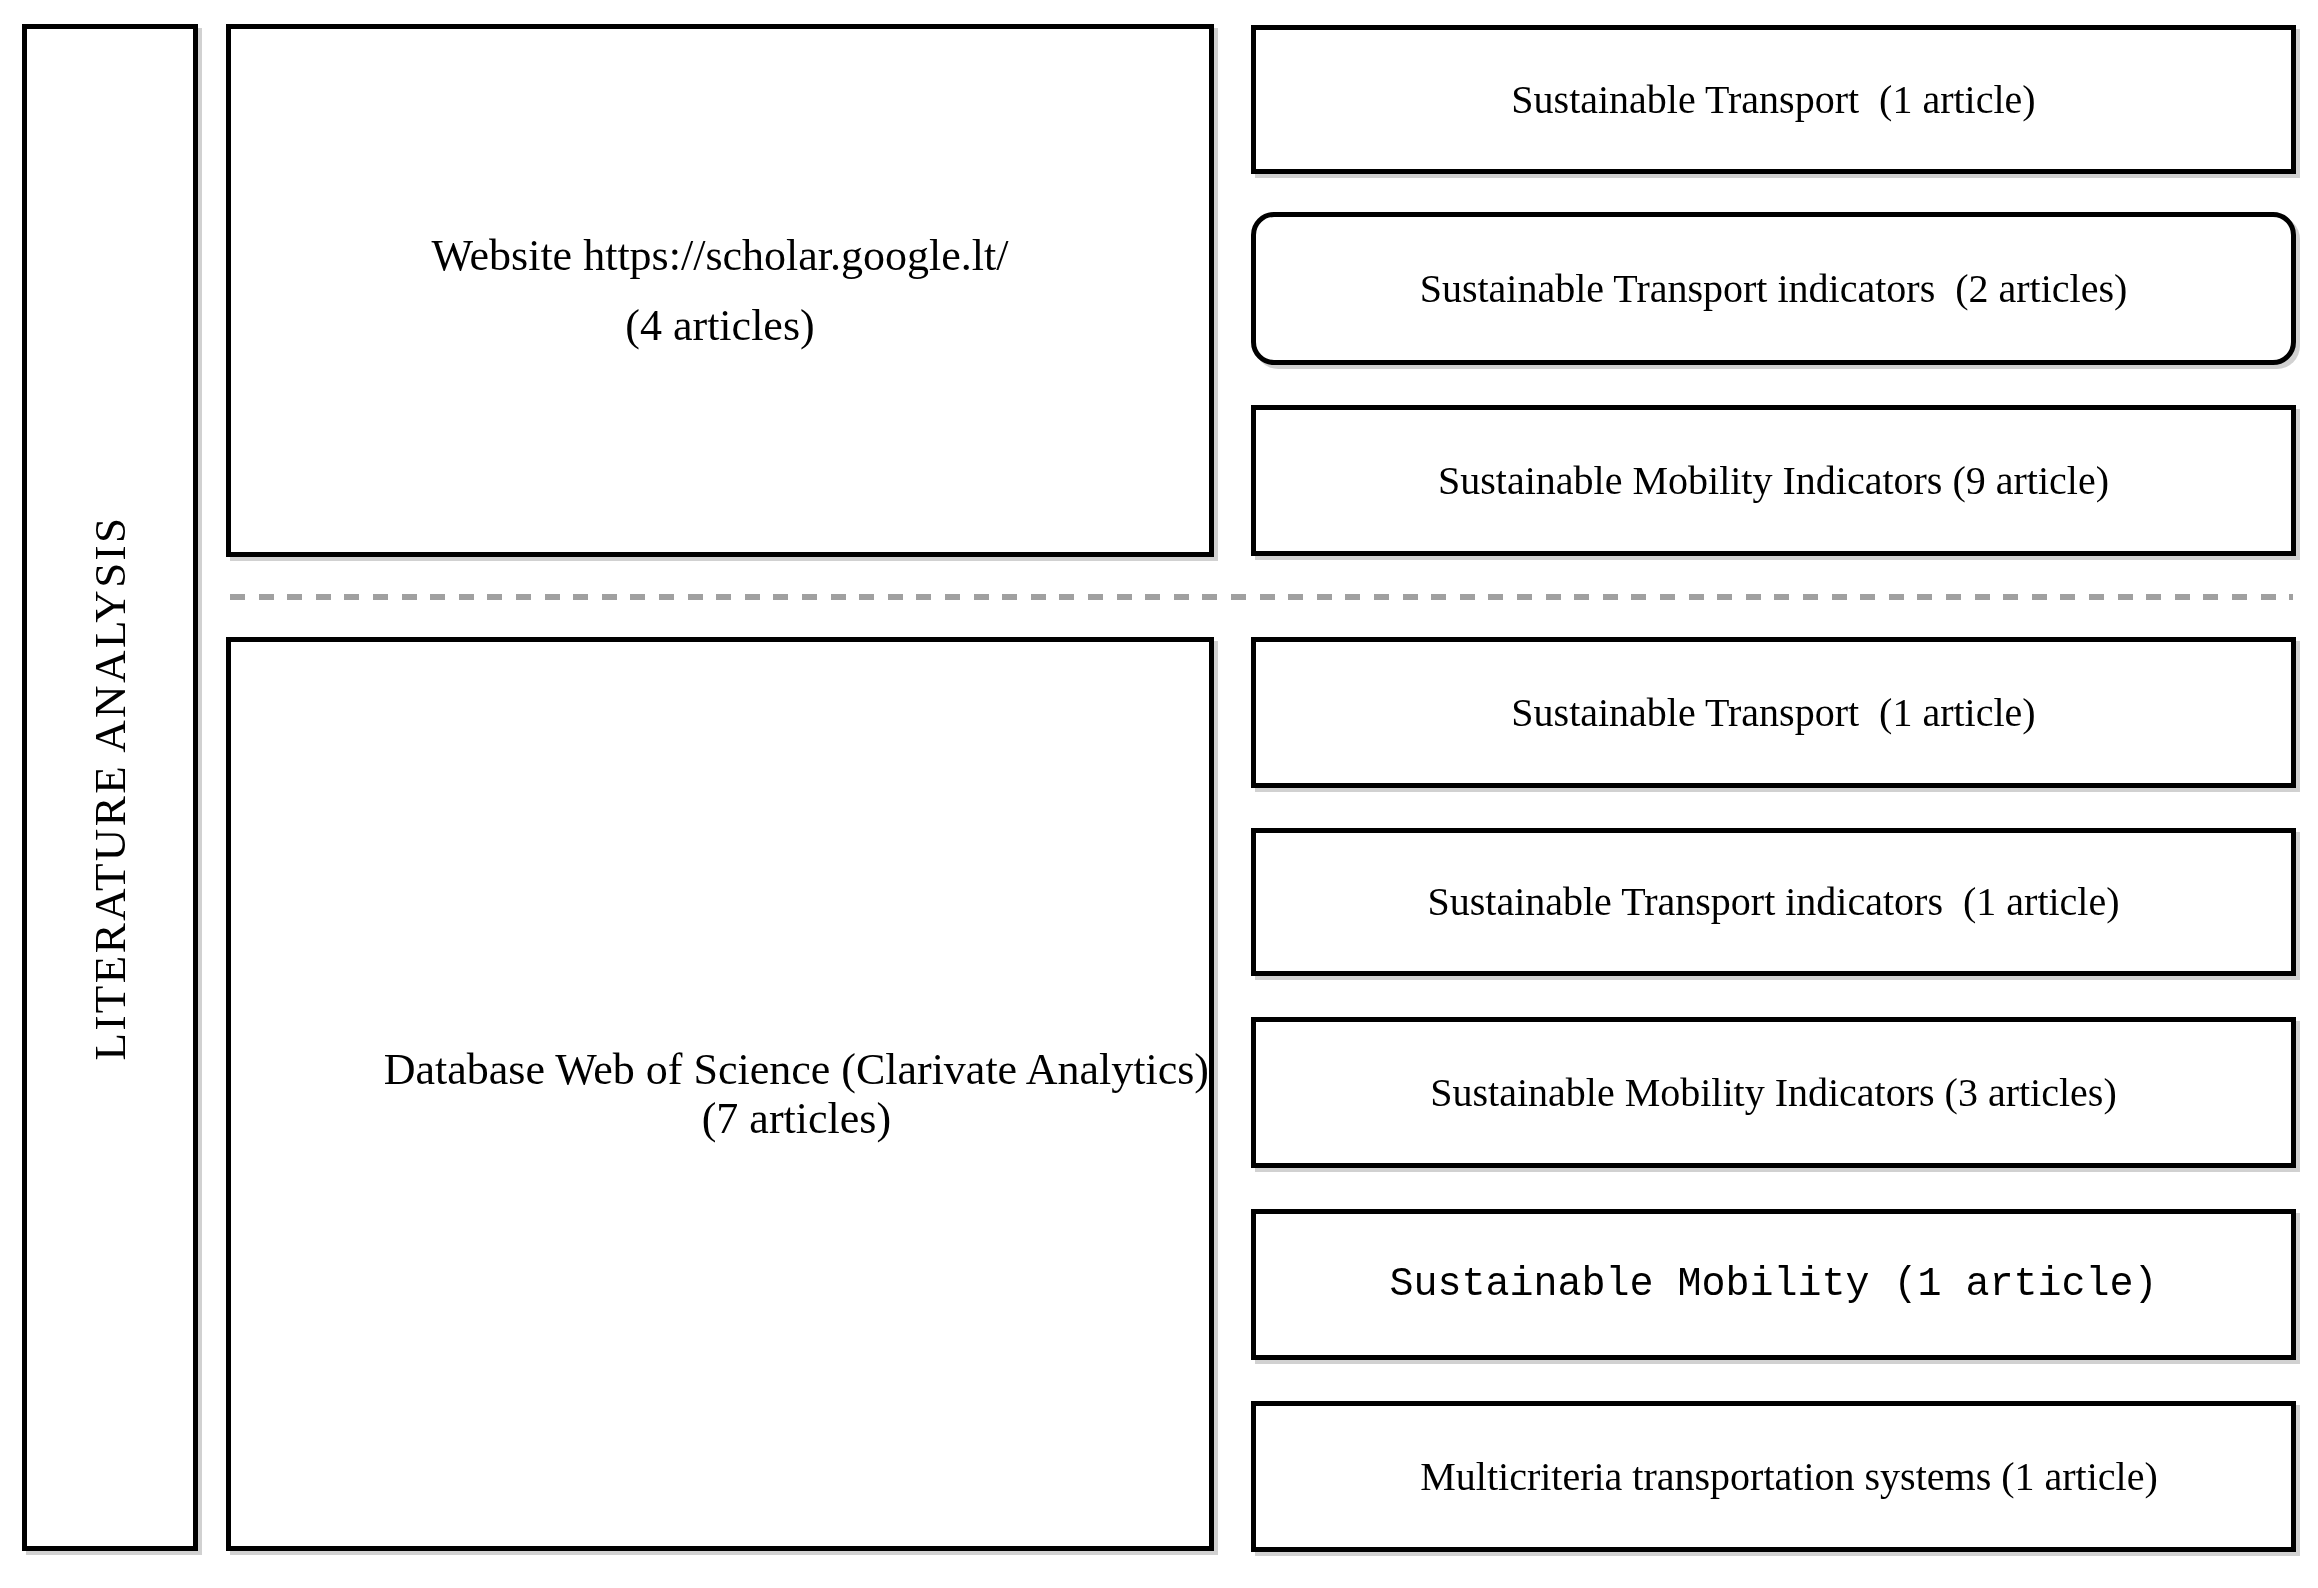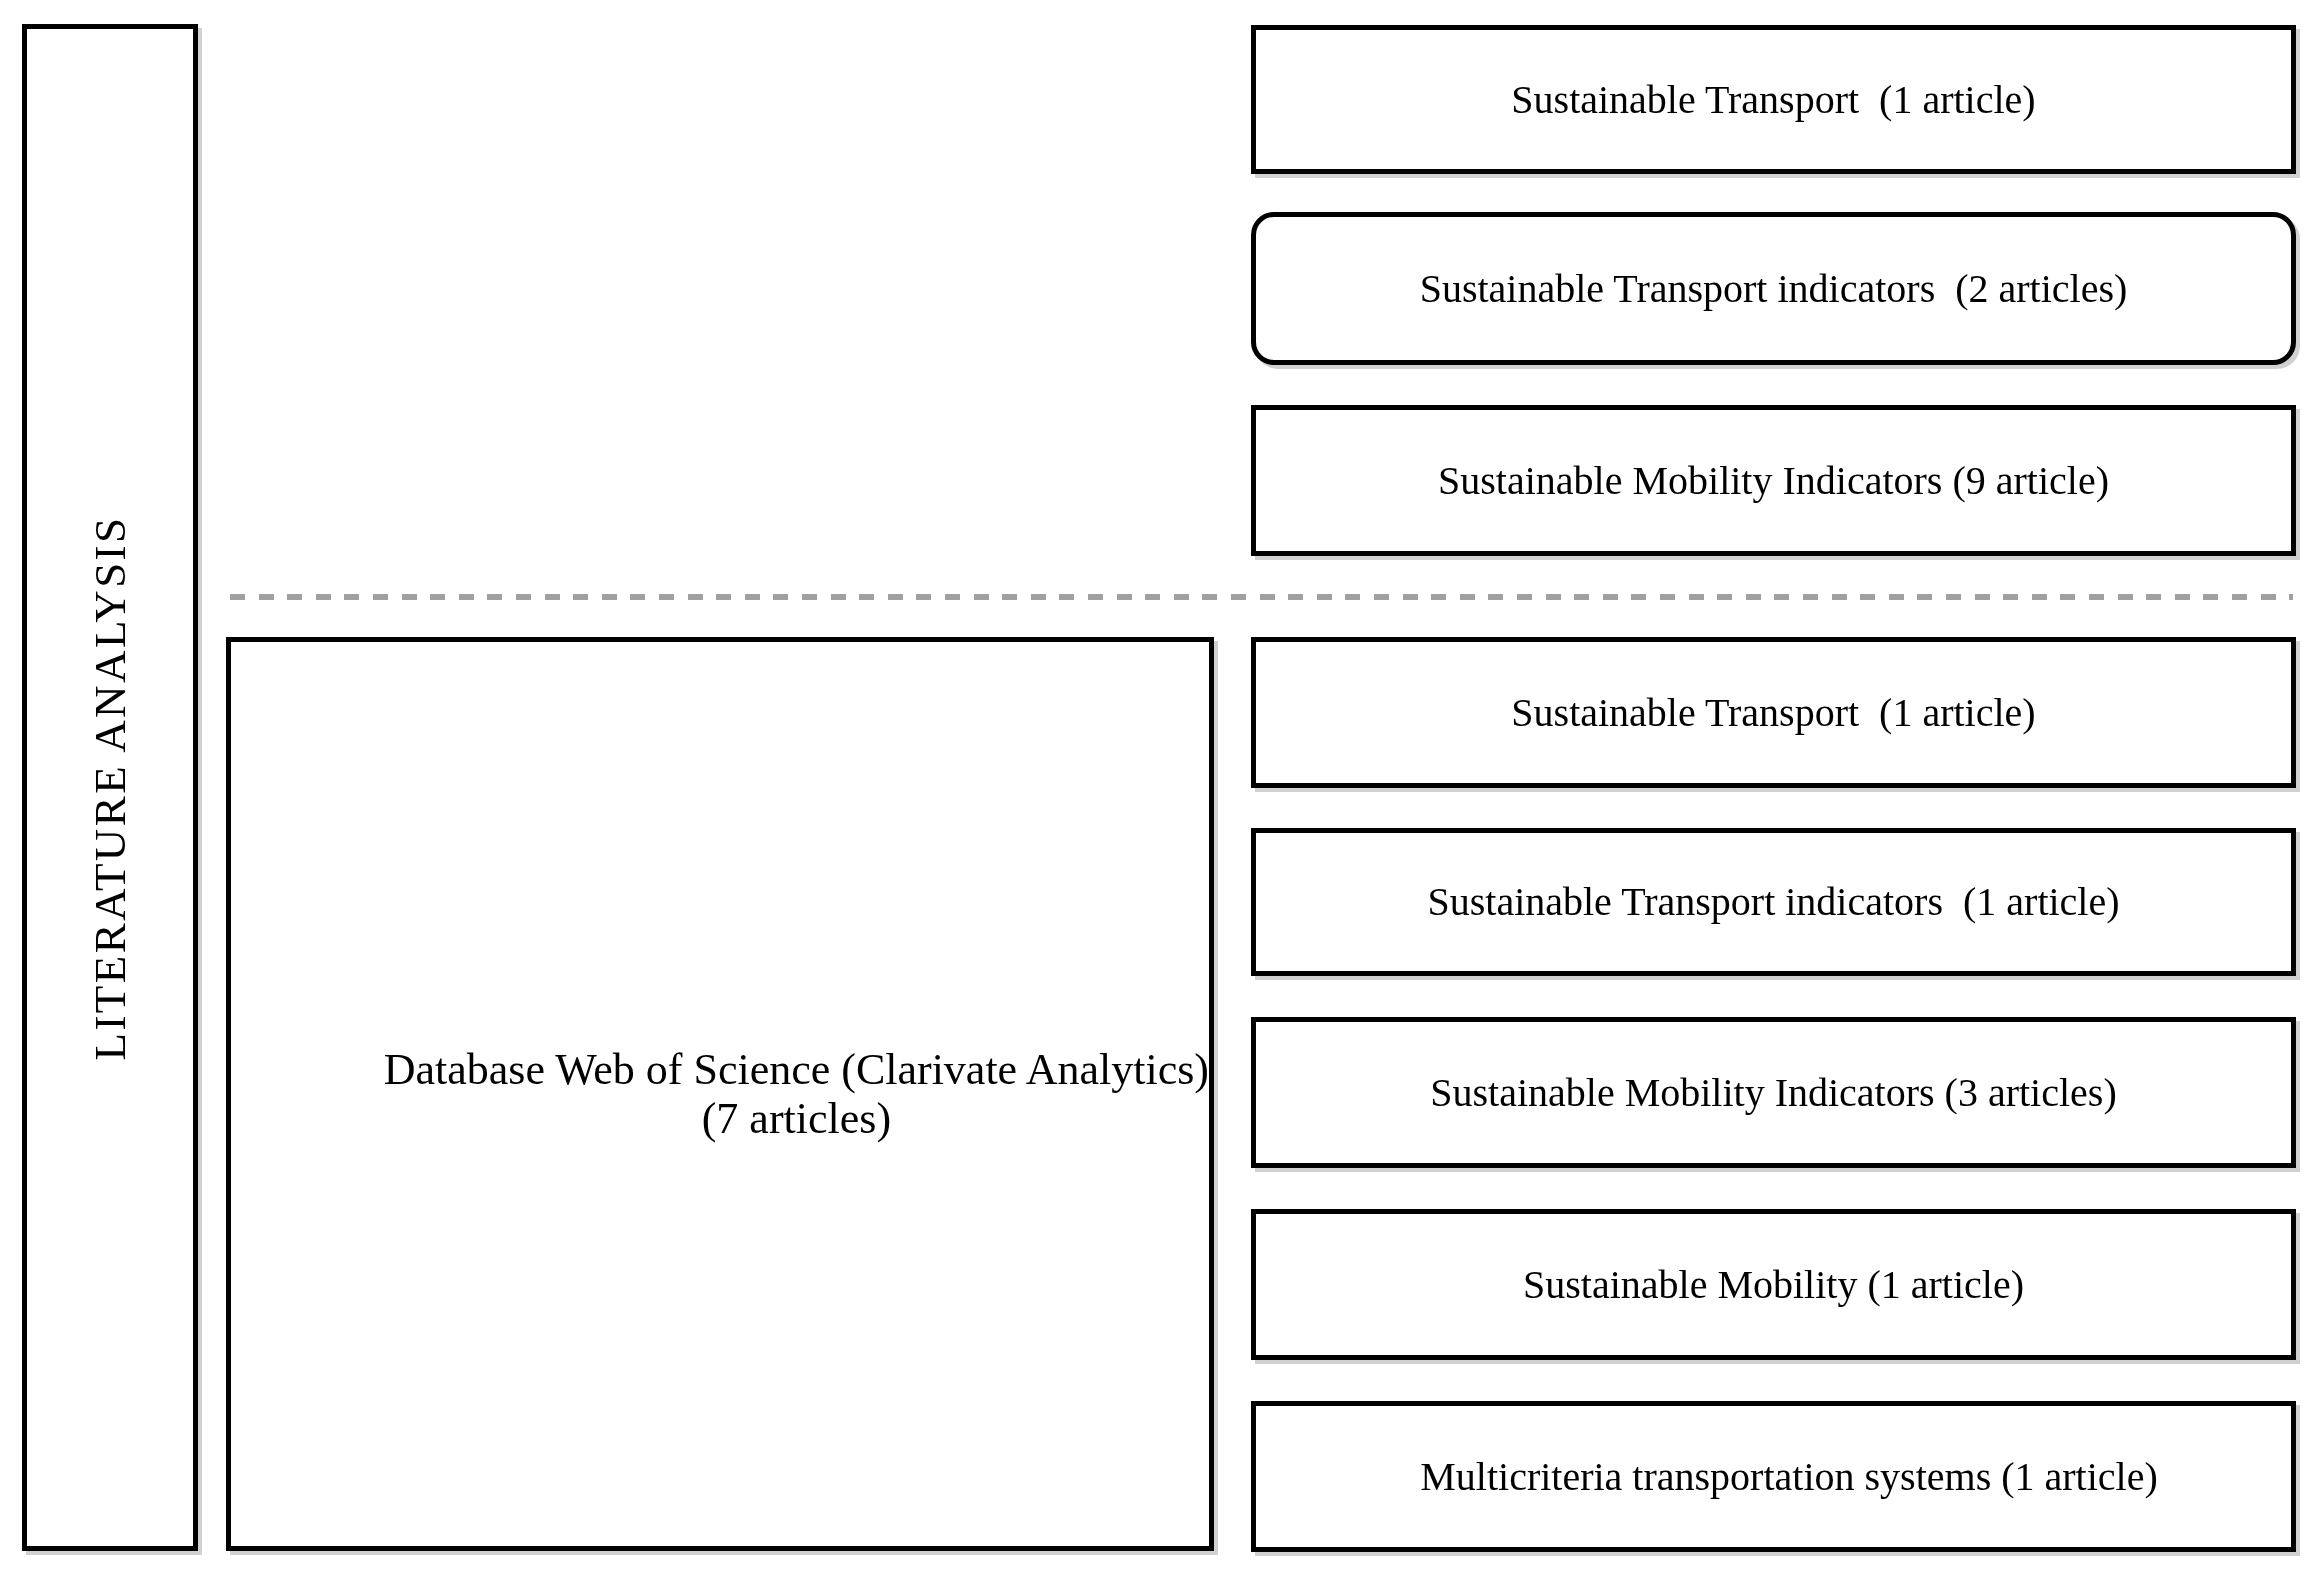--- a/index.html
+++ b/index.html
@@ -54,21 +54,21 @@
   .source-b .source-text { line-height: 1.12; }
   .source-line { display: block; white-space: pre-wrap; }
   
   .result { left: 1251px; width: 1045px; }
   .r1 { top: 25.4px;   height: 149px; }
   .r2 { top: 212px;  height: 153px; border-radius: 23px; }
   .r3 { top: 405px;  height: 151px; }
   .r4 { top: 637px;  height: 151px; }
   .r5 { top: 828px; height: 148px; }
   .r6 { top: 1017px; height: 151px; }
-  .r7 { top: 1209px; height: 151px; }
+  .r7 { top: 1209px; height: 151px; font-family: Liberation Mono, monospace; }
   .r8 { top: 1401px; height: 151px; padding-left: 31px; }
   
   .dash-sep {
     position: absolute;
     left: 230px;
     top: 594px;
     width: 2063px;
     height: 5.6px;
     background: repeating-linear-gradient(90deg,
       #a0a0a0 0px, #a0a0a0 15px,
@@ -77,20 +77,26 @@
 </style>
 </head>
 <body>
 
 <div class="canvas">
 
   <div class="box sidebar">
     <span class="vertical-text">LITERATURE ANALYSIS</span>
   </div>
 
+  <div class="box source-a">
+    <div class="source-text">
+      <span class="source-line">Website https://scholar.google.lt/</span>
+      <span class="source-line">(4 articles)</span>
+    </div>
+  </div>
 
   <div class="box result r1">
     <span class="label">Sustainable Transport  (1 article)</span>
   </div>
   <div class="box result r2">
     <span class="label">Sustainable Transport indicators  (2 articles)</span>
   </div>
   <div class="box result r3">
     <span class="label">Sustainable Mobility Indicators (9 article)</span>
   </div>

